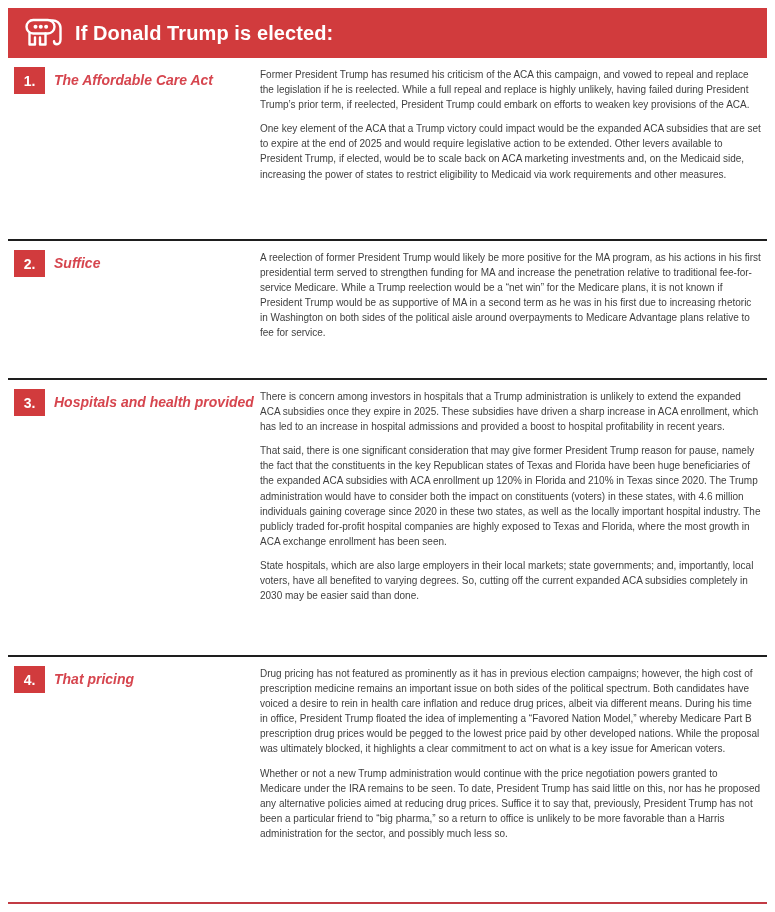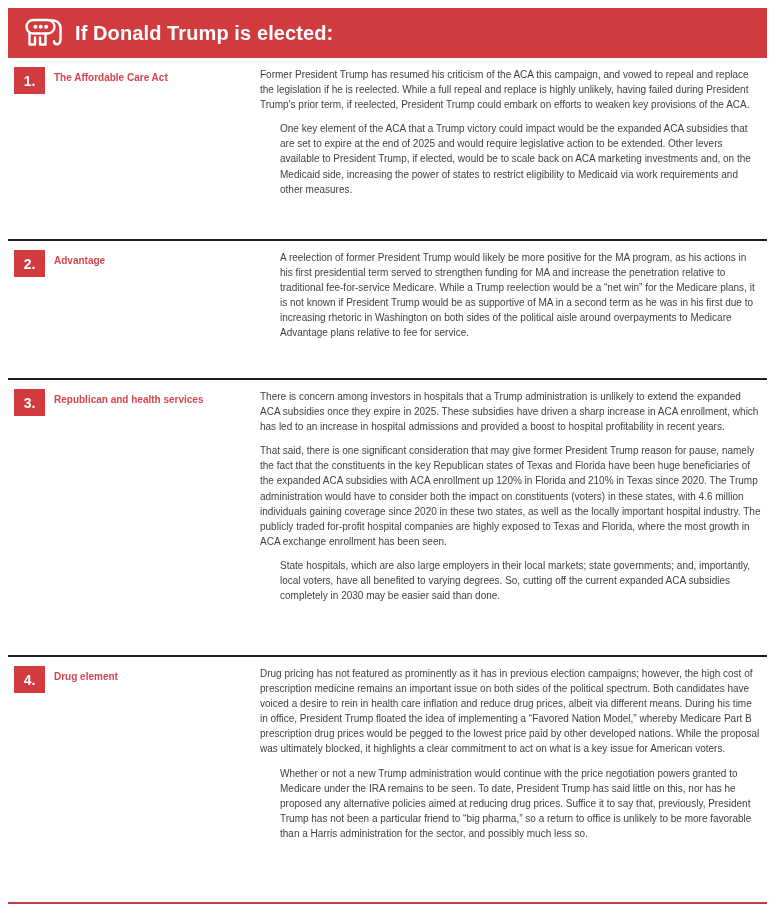--- a/index.html
+++ b/index.html
@@ -61,36 +61,37 @@
     font-size: 14px;
     font-weight: bold;
     display: flex;
     align-items: center;
     justify-content: center;
     margin-right: 9px;
     flex: 0 0 auto;
   }
   .stitle {
     color: var(--heading-red, #D6454E);
-    font-size: 10px;
+    font-size: 14px;
     font-weight: bold;
     padding-top: 5px;
     line-height: 1.15;
+    font-style: italic;
   }
   .row .right {
     flex: 1 1 auto;
     padding-right: 6px;
   }
   .row .right p {
     color: var(--body-text, #3F3F3F);
     font-size: 10px;
     line-height: 15.1px;
     margin-bottom: 9px;
   }
-  .row .right p:last-child { margin-bottom: 0; margin-left: 20px; }
+  .row .right p:last-child { margin-bottom: 0; }
 
   .divider {
     border: none;
     border-top: 2px solid var(--divider, #1E1E1E);
     height: 0;
     flex: 0 0 auto;
   }
 
   .bottom-rule {
     border-top: 2px solid var(--bottom-rule-red, #C23B44);
@@ -141,47 +142,47 @@
         <p>Former President Trump has resumed his criticism of the ACA this campaign, and vowed to repeal and replace the legislation if he is reelected. While a full repeal and replace is highly unlikely, having failed during President Trump’s prior term, if reelected, President Trump could embark on efforts to weaken key provisions of the ACA.</p>
         <p>One key element of the ACA that a Trump victory could impact would be the expanded ACA subsidies that are set to expire at the end of 2025 and would require legislative action to be extended. Other levers available to President Trump, if elected, would be to scale back on ACA marketing investments and, on the Medicaid side, increasing the power of states to restrict eligibility to Medicaid via work requirements and other measures.</p>
       </div>
     </section>
 
     <hr class="divider">
 
     <section class="row sec-2">
       <div class="left">
         <div class="badge">2.</div>
-        <h2 class="stitle">Advantage</h2>
+        <h2 class="stitle">Suffice</h2>
       </div>
       <div class="right">
         <p>A reelection of former President Trump would likely be more positive for the MA program, as his actions in his first presidential term served to strengthen funding for MA and increase the penetration relative to traditional fee-for-service Medicare. While a Trump reelection would be a “net win” for the Medicare plans, it is not known if President Trump would be as supportive of MA in a second term as he was in his first due to increasing rhetoric in Washington on both sides of the political aisle around overpayments to Medicare Advantage plans relative to fee for service.</p>
       </div>
     </section>
 
     <hr class="divider">
 
     <section class="row sec-3">
       <div class="left">
         <div class="badge">3.</div>
-        <h2 class="stitle">Republican and health services</h2>
+        <h2 class="stitle">Hospitals and health provided</h2>
       </div>
       <div class="right">
         <p>There is concern among investors in hospitals that a Trump administration is unlikely to extend the expanded ACA subsidies once they expire in 2025. These subsidies have driven a sharp increase in ACA enrollment, which has led to an increase in hospital admissions and provided a boost to hospital profitability in recent years.</p>
         <p>That said, there is one significant consideration that may give former President Trump reason for pause, namely the fact that the constituents in the key Republican states of Texas and Florida have been huge beneficiaries of the expanded ACA subsidies with ACA enrollment up 120% in Florida and 210% in Texas since 2020. The Trump administration would have to consider both the impact on constituents (voters) in these states, with 4.6 million individuals gaining coverage since 2020 in these two states, as well as the locally important hospital industry. The publicly traded for-profit hospital companies are highly exposed to Texas and Florida, where the most growth in ACA exchange enrollment has been seen.</p>
         <p>State hospitals, which are also large employers in their local markets; state governments; and, importantly, local voters, have all benefited to varying degrees. So, cutting off the current expanded ACA subsidies completely in 2030 may be easier said than done.</p>
       </div>
     </section>
 
     <hr class="divider">
 
     <section class="row sec-4">
       <div class="left">
         <div class="badge">4.</div>
-        <h2 class="stitle">Drug element</h2>
+        <h2 class="stitle">That pricing</h2>
       </div>
       <div class="right">
         <p>Drug pricing has not featured as prominently as it has in previous election campaigns; however, the high cost of prescription medicine remains an important issue on both sides of the political spectrum. Both candidates have voiced a desire to rein in health care inflation and reduce drug prices, albeit via different means. During his time in office, President Trump floated the idea of implementing a “Favored Nation Model,” whereby Medicare Part B prescription drug prices would be pegged to the lowest price paid by other developed nations. While the proposal was ultimately blocked, it highlights a clear commitment to act on what is a key issue for American voters.</p>
         <p>Whether or not a new Trump administration would continue with the price negotiation powers granted to Medicare under the IRA remains to be seen. To date, President Trump has said little on this, nor has he proposed any alternative policies aimed at reducing drug prices. Suffice it to say that, previously, President Trump has not been a particular friend to “big pharma,” so a return to office is unlikely to be more favorable than a Harris administration for the sector, and possibly much less so.</p>
       </div>
     </section>
 
   </main>
 
   <div class="bottom-rule"></div>

